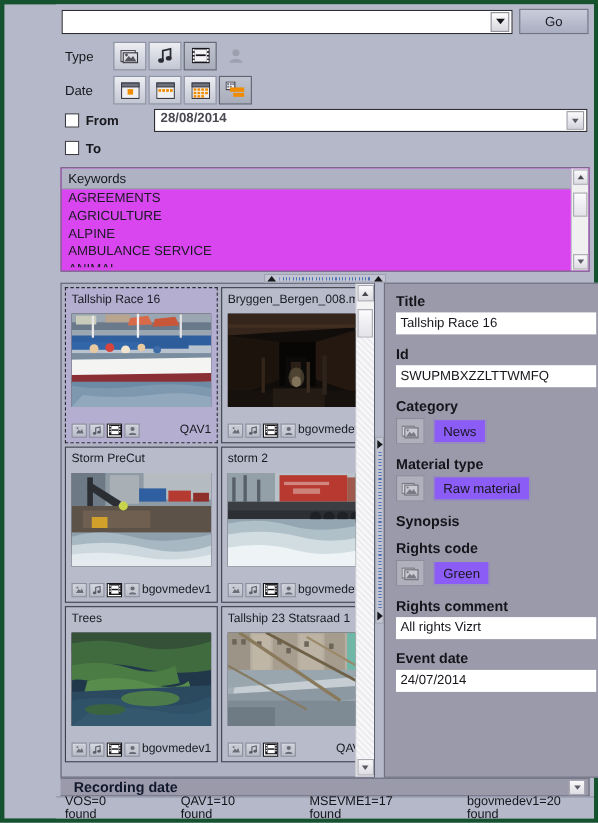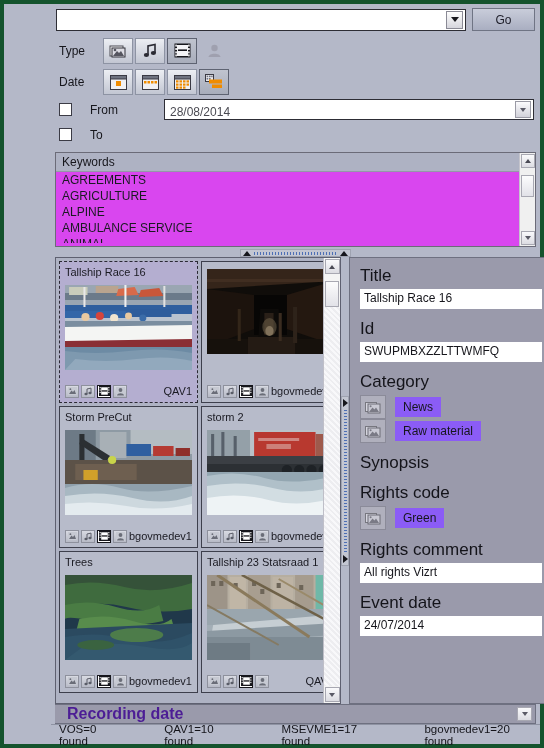--- a/index.html
+++ b/index.html
@@ -60,26 +60,26 @@
   .tbtn {
     width: 30px; height: 26px; margin-right: 2px;
     background: linear-gradient(#eceef3,#c2c6d2);
     border: 1px solid #8d93a3;
     display: flex; align-items: center; justify-content: center;
   }
   .tbtn.sel { background: linear-gradient(#c0c4cf,#a8adbb); border-color: #5e6372; }
   .tbtn.dis { background: #b4b8c8; border-color: #b4b8c8; opacity: .55; }
 
   
-  .drow { display: flex; align-items: center; height: 25px; padding: 0 6px 0 8px; gap: 18px; }
+  .drow { display: flex; align-items: center; height: 25px; padding: 0 6px 0 8px; gap: 6px; font-weight: bold; }
   .cbx { width: 13px; height: 13px; background: #fff; border: 1px solid #3b3b45; }
   .dlabel { width: 56px; font-size: 12px; color: #16161c; }
   .dfield {
     flex: 1; height: 21px; background: #fff; border: 1px solid #2d2d35;
-    display: flex; align-items: flex-end; position: relative;
+    display: flex; align-items: flex-start; position: relative;
   }
   .dfield span { padding-left: 5px; color: #4a4a52; font-size: 12px; }
   .dfield .dd {
     position: absolute; right: 2px; top: 1px;
     width: 16px; height: 17px;
     background: linear-gradient(#fbfbfd,#d2d2da);
     border: 1px solid #9a9aa5;
     display: flex; align-items: center; justify-content: center;
   }
   .tri-down-sm {
@@ -215,21 +215,21 @@
 
   
   .metapane {
     flex: 1; background: #9a9aab; border: 1px solid #6e7080;
     display: flex; min-height: 0; position: relative;
   }
   .meta {
     flex: 1; padding: 6px 8px 0 10px; overflow: hidden;
   }
   .mlabel {
-    font-weight: normal; font-size: 17px; color: #14141a;
+    font-weight: bold; font-size: 13px; color: #14141a;
     margin-top: 10px; margin-bottom: 3px;
   }
   .mlabel.first { margin-top: 2px; }
   .mfield {
     background: #fff; border: 0; min-height: 20px;
     padding: 2px 4px; font-size: 12px; color: #16161c;
     width: 182px;
   }
   .mrow { display: flex; align-items: center; gap: 8px; }
   .micon {
@@ -266,21 +266,21 @@
   }
   .banner-text { font-size: 11.5px; color: #14141a; white-space: nowrap; }
   .truck {
     margin-left: auto; width: 88px; height: 21px;
     background: #bcd7ee; border: 1px solid #8aa4bf;
     display: flex; align-items: center; justify-content: center;
   }
   .banner-more { font-size: 10px; color: #2c4a6b; }
   .brfill { flex: 1; background: #9a9aab; border: 1px solid #6e7080; border-left: 0;
             display: flex; align-items: center; }
-  .recdate { font-weight: bold; font-size: 16px; color: #4c1d95; padding-left: 12px; }
+  .recdate { font-weight: bold; font-size: 13px; color: #0f172a; padding-left: 12px; }
   .recarrow { margin-left: auto; width: 15px; height: 14px;
               background: linear-gradient(#fafafc,#dcdce2); border: 1px solid #a8a8b2;
               display: flex; align-items: center; justify-content: center; margin-right: 3px; }
 
   .statusbar {
     flex: none; height: 20px; display: flex; align-items: center;
     gap: 37px; padding-left: 8px;
     background: #b4b8c8; border-top: 1px solid #8e92a2;
     font-size: 11.5px; color: #14141a;
   }
@@ -508,20 +508,21 @@
                   <rect width="9" height="9" fill="#c6c9d2"></rect>
                   <circle cx="4.5" cy="3" r="1.9" fill="#6a6d78"></circle>
                   <path d="M1 8.5 C1.3 5.6 7.7 5.6 8 8.5 Z" fill="#6a6d78"></path>
                 </svg>
             </div>
             <div class="card-src">QAV1</div>
           </div>
         </div>
 
         <div class="card">
+          <div class="card-title">Bryggen_Bergen_008.m</div>
           <div class="card-thumb">
             <svg width="100%" height="100%" viewBox="0 0 124 85" preserveAspectRatio="none">
               <rect width="124" height="85" fill="#100d0a"></rect>
               <path d="M0 0 L124 0 L124 12 L0 20 Z" fill="#35251a"></path>
               <path d="M0 20 L46 26 L46 60 L0 78 Z" fill="#1c130d"></path>
               <path d="M124 12 L78 26 L78 60 L124 76 Z" fill="#241810"></path>
               <rect x="46" y="26" width="32" height="40" fill="#070605"></rect>
               <path d="M52 40 L70 40 L72 70 L50 70 Z" fill="#0d0b09"></path>
               <rect x="56" y="44" width="9" height="22" fill="#2a2018"></rect>
               <ellipse cx="61" cy="58" rx="7" ry="9" fill="#6e6048" opacity="0.55"></ellipse>
@@ -863,20 +864,21 @@
             <svg width="16" height="13" viewBox="0 0 16 13">
                 <rect x="0.5" y="1.5" width="11" height="9" fill="#d5d5de" stroke="#77777f"></rect>
                 <rect x="3" y="3" width="12" height="9" fill="#c9c9d3" stroke="#6c6c76"></rect>
                 <path d="M4 11 L7.5 6.5 L9.5 8.5 L11 6.5 L14 11 Z" fill="#7a7a85"></path>
                 <circle cx="5.6" cy="5.2" r="1" fill="#7a7a85"></circle>
               </svg>
           </div>
           <div class="mpill">News</div>
         </div>
 
+        <div class="mlabel">Material type</div>
         <div class="mrow">
           <div class="micon">
             <svg width="16" height="13" viewBox="0 0 16 13">
                 <rect x="0.5" y="1.5" width="11" height="9" fill="#d5d5de" stroke="#77777f"></rect>
                 <rect x="3" y="3" width="12" height="9" fill="#c9c9d3" stroke="#6c6c76"></rect>
                 <path d="M4 11 L7.5 6.5 L9.5 8.5 L11 6.5 L14 11 Z" fill="#7a7a85"></path>
                 <circle cx="5.6" cy="5.2" r="1" fill="#7a7a85"></circle>
               </svg>
           </div>
           <div class="mpill">Raw material</div>

